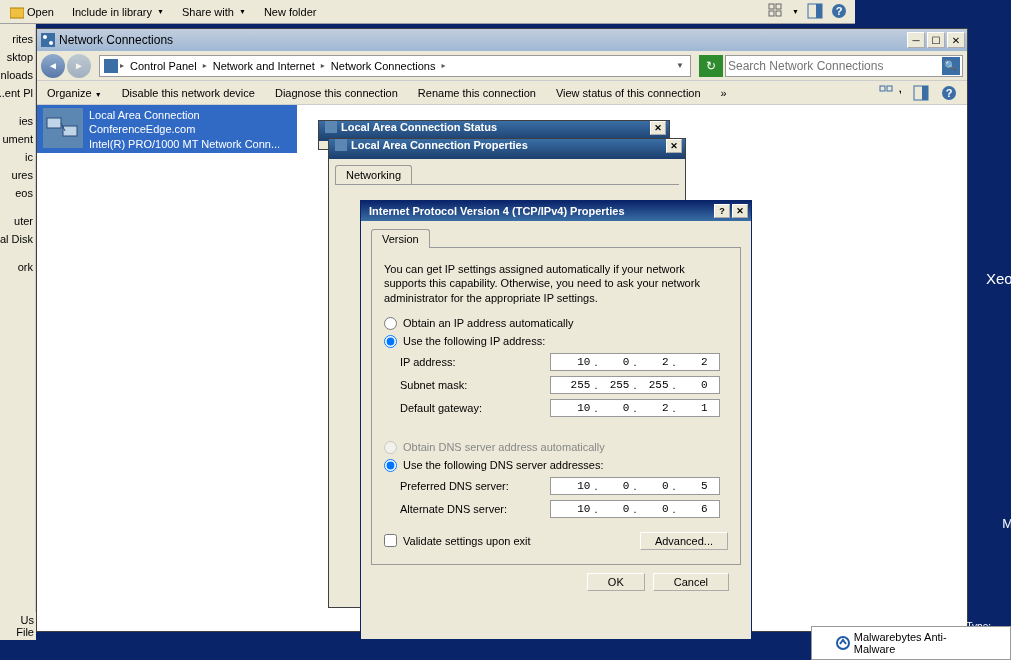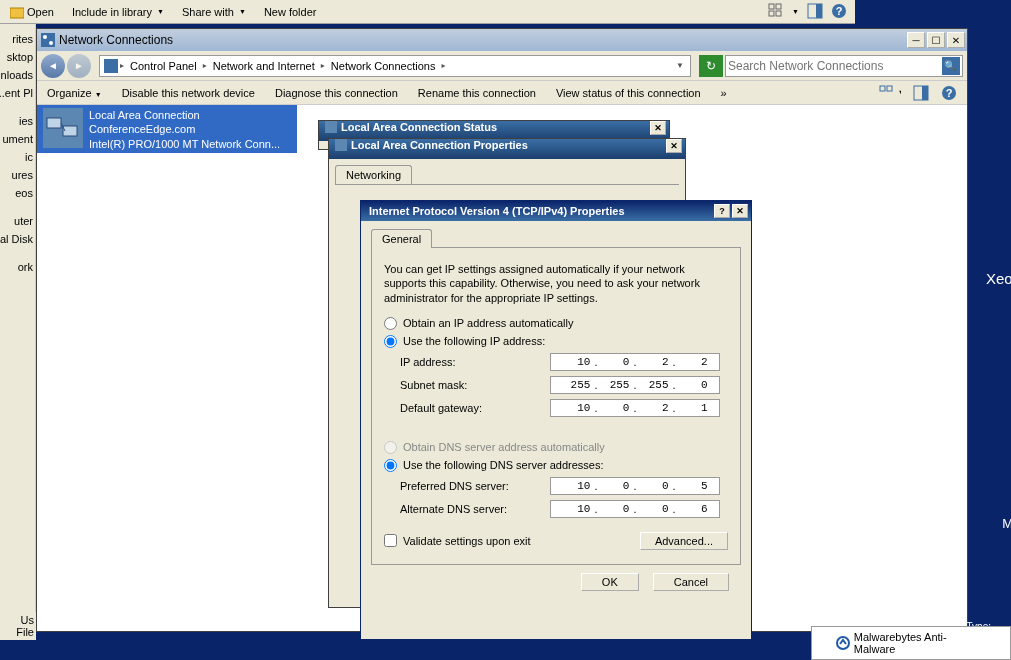--- a/index.html
+++ b/index.html
@@ -64,21 +64,21 @@
 .radio-row { display:flex; align-items:center; gap:6px; margin:5px 0; font-size:11px; }
 .radio-row input[type=radio] { margin:0; }
 .radio-row.disabled { color:#888; }
 .field-row { display:flex; align-items:center; margin:5px 0 5px 16px; font-size:11px; }
 .field-row label { width:150px; }
 .ip-input { width:170px; height:18px; border:1px solid #999; background:white; display:flex; align-items:center; justify-content:center; gap:2px; font-family:monospace; font-size:11px; }
 .ip-input span.dot { padding:0 2px; }
 .ip-input span.oct { width:28px; text-align:right;font-family:Liberation Mono, monospace; }
 .chk-row { display:flex; align-items:center; gap:6px; margin:14px 0 0 0; font-size:11px; }
 .adv-btn { float:right; padding:2px 14px; border:1px outset #FFF; background:#ECE9D8; font-size:11px; }
-.dlg-btns { display:flex; justify-content:flex-end; gap:14px; padding:8px 12px 10px; }
+.dlg-btns { display:flex; justify-content:flex-end; gap:8px; padding:8px 12px 10px; }
 .dlg-btn { padding:2px 20px; border:1px outset #FFF; background:#ECE9D8; font-size:11px; }
 
 
 .mwb-notif { position:absolute; right:0; bottom:0; width:200px; background:white; border:1px solid #999; padding:4px 24px; font-size:11px; }
 .mwb-row { display:flex; align-items:center; gap:4px; }
 
 
 .system-type { position:absolute; right:20px; bottom:28px; color:white; font-size:10px; }
 .xeon { position:absolute; right:-10px; top:270px; color:white; font-size:15px; }
 .partial-labels { position:absolute; right:-20px; color:white; font-size:13px; }
@@ -251,21 +251,21 @@
 </div>
 
 <div class="ipv4-dlg">
   <div class="ipv4-title">
     <span>Internet Protocol Version 4 (TCP/IPv4) Properties</span>
     <div class="dlg-close">?</div>
     <div class="dlg-close" style="margin-left:2px">✕</div>
   </div>
   <div class="ipv4-body">
     <div class="ipv4-tabs">
-      <div class="tab">General</div>
+      <div class="tab">Version</div>
     </div>
     <div class="ipv4-content">
       <div class="desc">You can get IP settings assigned automatically if your network supports this capability. Otherwise, you need to ask your network administrator for the appropriate IP settings.</div>
 
       <div class="radio-row">
         <input type="radio" name="ipmode" style="">
           <span>Obtain an IP address automatically</span>
       </div>
       <div class="radio-row">
         <input type="radio" name="ipmode" checked="" style="">

